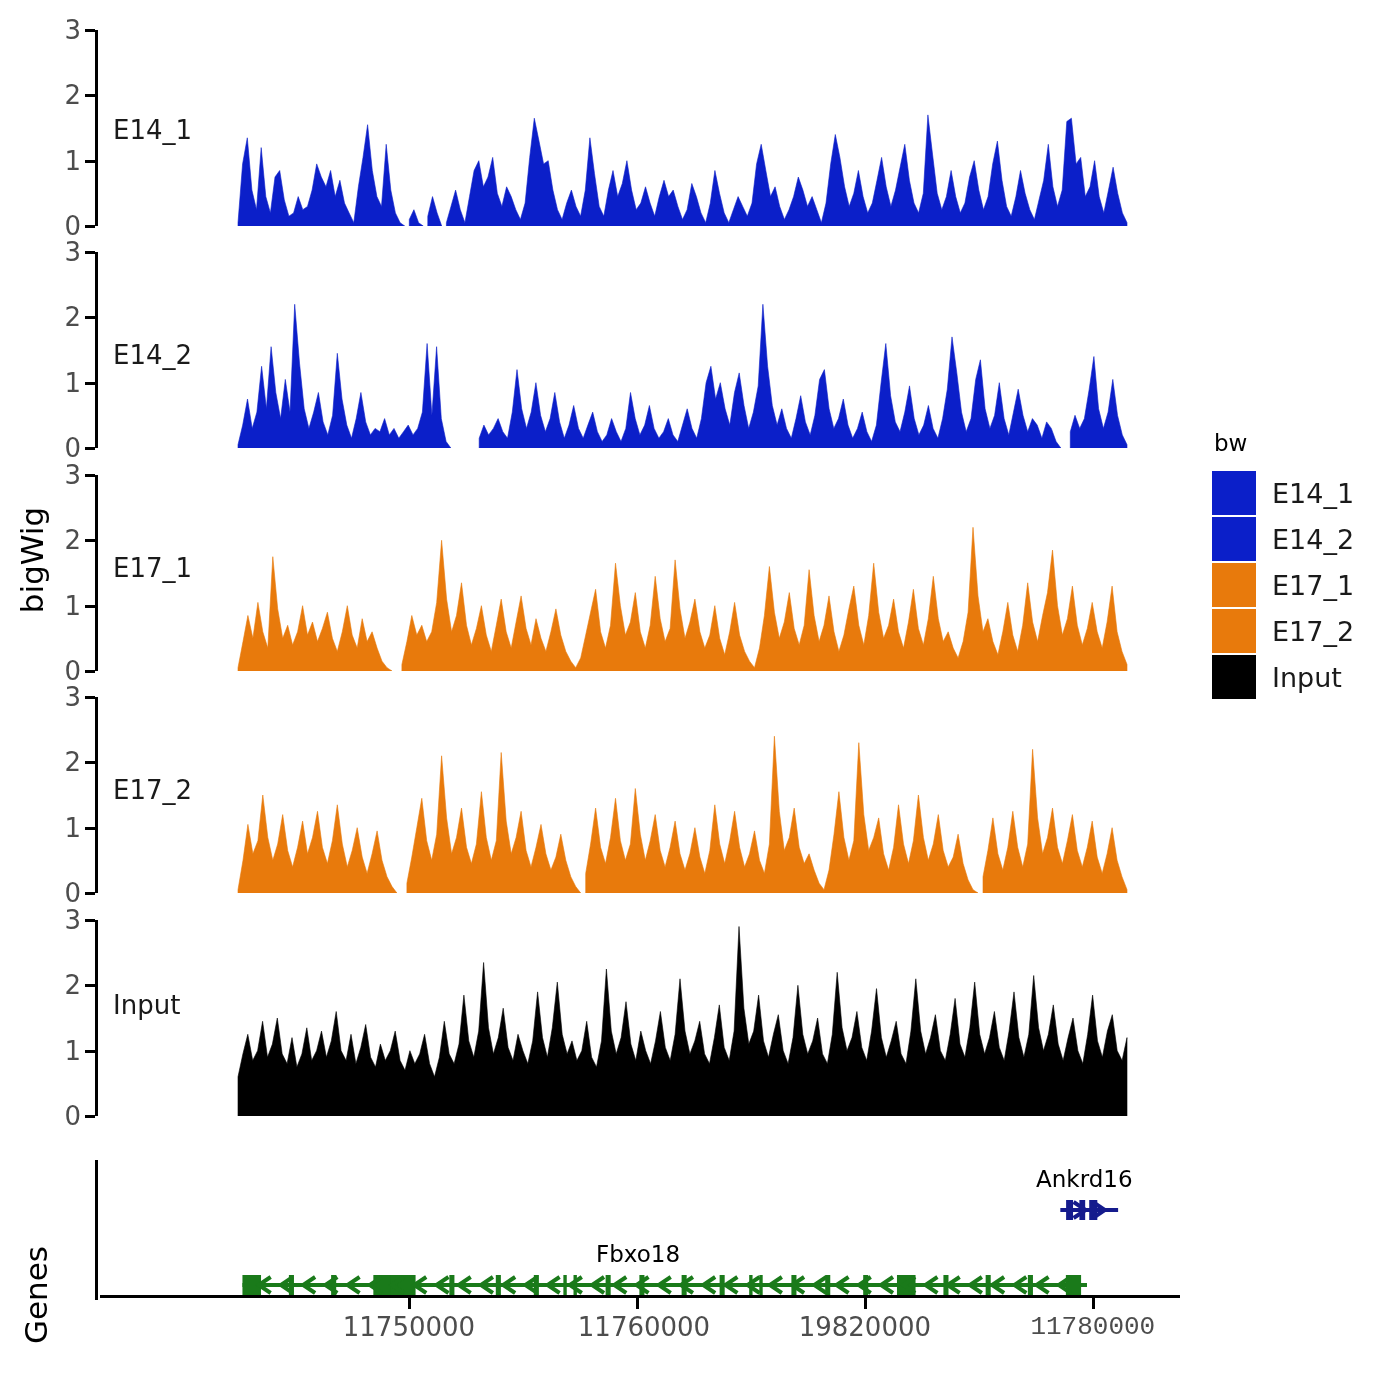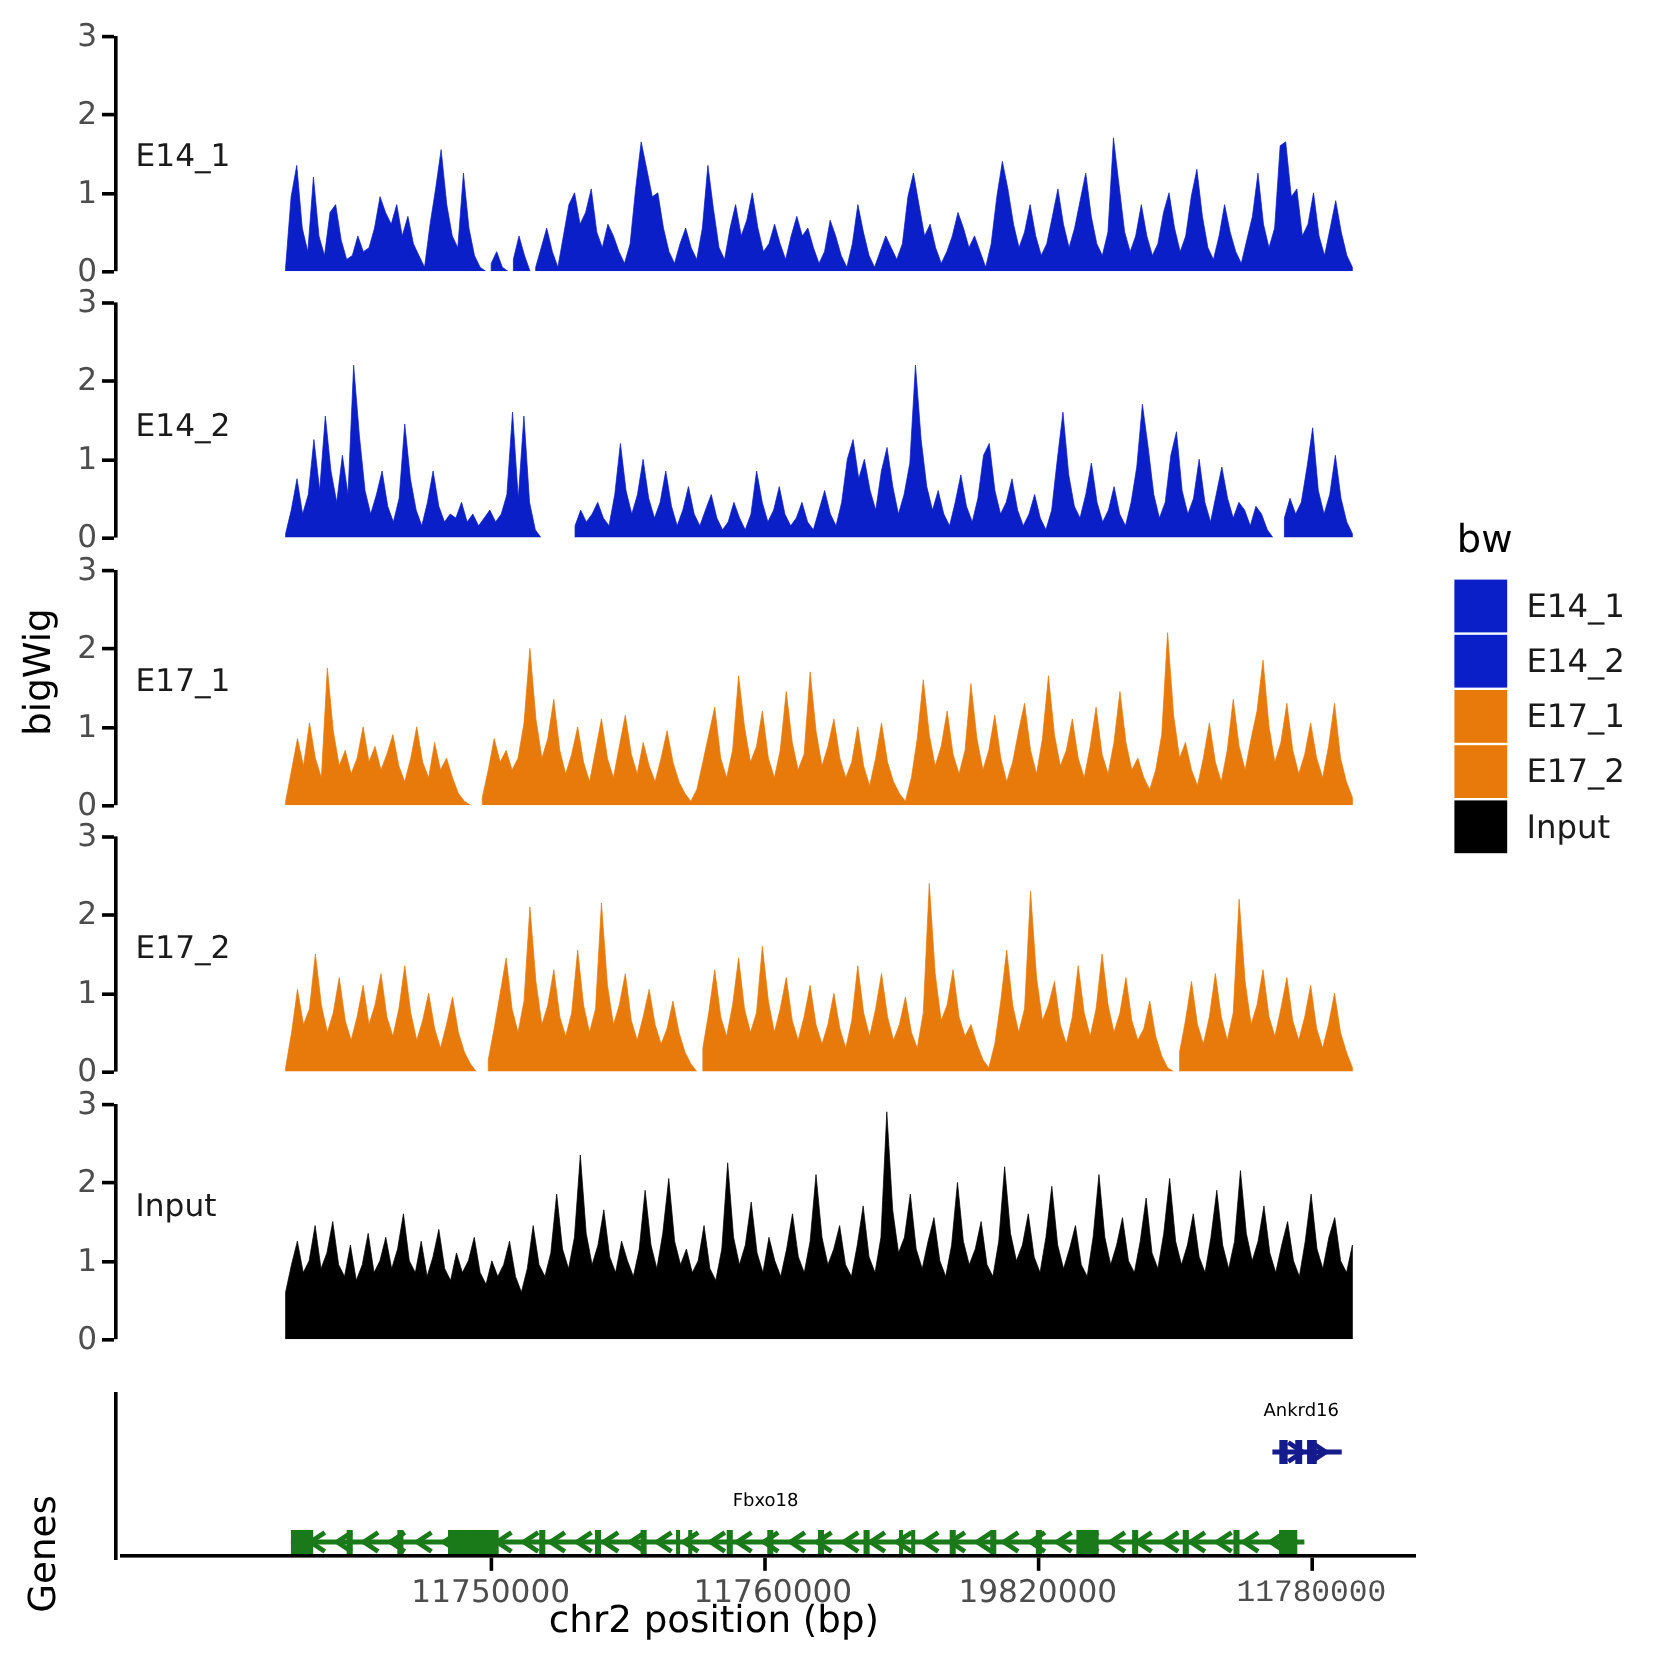--- a/index.html
+++ b/index.html
@@ -39,38 +39,37 @@
   .plotarea{position:absolute;left:3px;top:0;overflow:hidden;}
   .plotarea svg{display:block;}
 
   
   .gene-axis{position:absolute;left:95px;top:1160px;width:3px;height:140px;background:#000;}
   .gene-area{position:absolute;left:98px;top:1160px;width:1100px;height:145px;}
   .baseline{position:absolute;left:100px;top:1295px;width:1080px;height:3px;background:#000;}
   .xtick{position:absolute;top:1298px;width:3px;height:11px;background:#000;}
   .xticklab{position:absolute;top:1312px;font-size:26px;color:#4d4d4d;
             transform:translateX(-50%);white-space:nowrap;}
-  .genename{position:absolute;font-size:15px;color:#000;transform:translateX(-50%);
+  .genename{position:absolute;font-size:23px;color:#000;transform:translateX(-50%);
             white-space:nowrap;}
 
   
   .legend{position:absolute;left:1212px;top:430px;}
-  .legend-title{font-size:32px;color:#000;margin:0 0 14px 2px;}
+  .legend-title{font-size:23px;color:#000;margin:0 0 14px 2px;}
   .legend-row{display:flex;align-items:center;height:46px;}
   .swatch{width:44px;height:44px;margin-right:16px;flex:none;}
   .legend-label{font-size:27px;color:#1a1a1a;white-space:nowrap;}
 </style>
 </head>
 <body>
 
 <div class="root">
 
   <div class="ylab">bigWig</div>
   <div class="genes-strip">Genes</div>
-  <div class="xlab">chr2 position (bp)</div>
 
   <div id="panels">
       <div class="panel" style="top: 30px; width: 1100px; height: 196px;">
         <div class="axis-line" style="height: 196px;"></div>
         <div class="tick" style="top: -1px;"></div>
         <div class="ticklab" style="top: 0px;">3</div>
         <div class="tick" style="top: 64.3333px;"></div>
         <div class="ticklab" style="top: 65.3333px;">2</div>
         <div class="tick" style="top: 129.667px;"></div>
         <div class="ticklab" style="top: 130.667px;">1</div>

